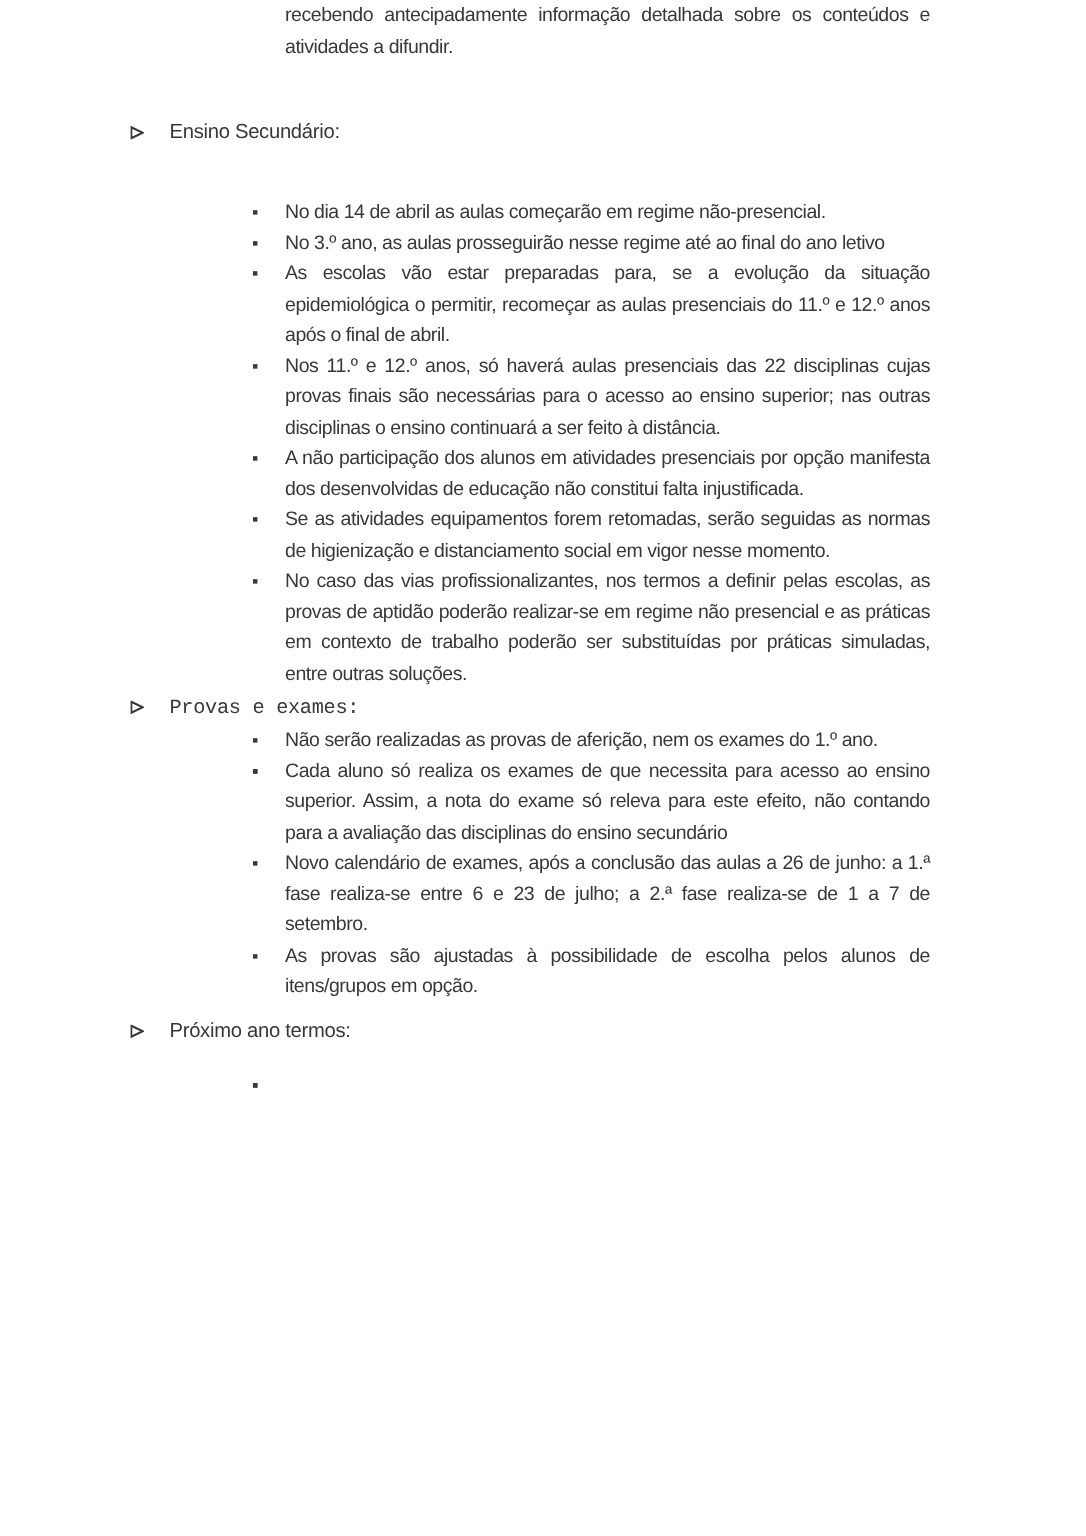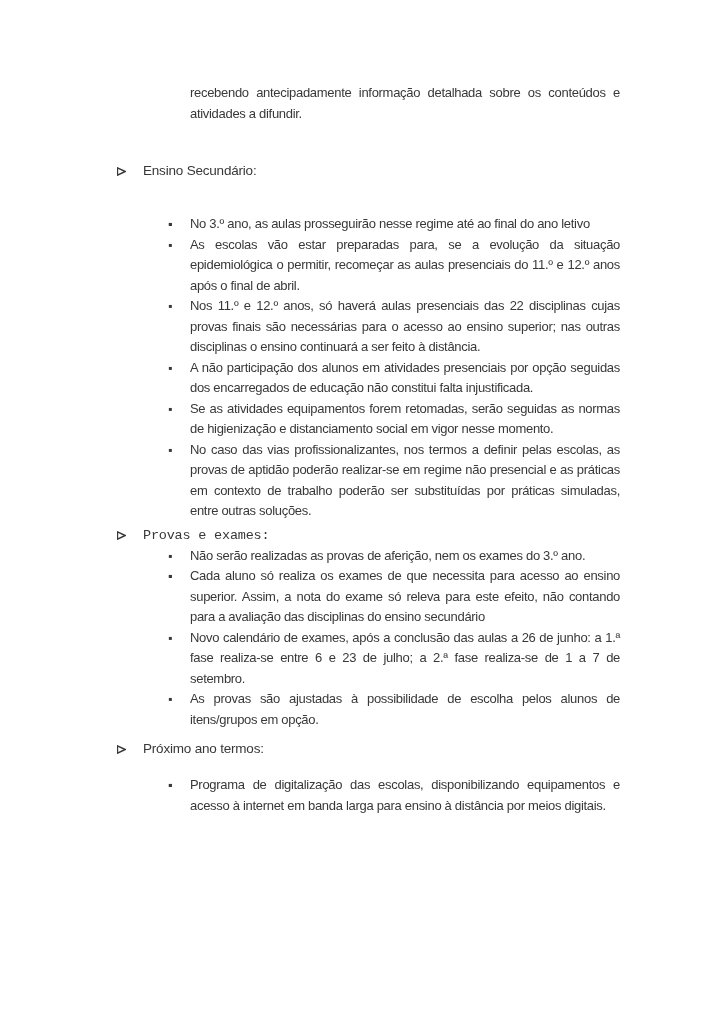--- a/index.html
+++ b/index.html
@@ -11,37 +11,36 @@
     width: 724px;
     height: 1024px;
     overflow: hidden;
     font-family: "Liberation Sans", sans-serif;
     color: #383838;
   }
   .page {
     position: relative;
     width: 724px;
     height: 828px;
-    padding-top: 83px;
     box-sizing: border-box;
     background: #ffffff;
     border-radius: 30px;
   }
   .intro {
     margin: 0 104px 0 190px;
     font-size: 13px;
     line-height: 20.5px;
     letter-spacing: -0.3px;
     text-align: justify;
   }
   .doc-section { margin: 0; }
   .section-heading {
     display: flex;
     align-items: baseline;
-    margin-left: 117px;
+    margin-left: 87px;
     font-size: 13.5px;
     line-height: 21px;
     letter-spacing: -0.2px;
   }
   .section-heading .arrow {
     width: 26px;
     flex: 0 0 26px;
     display: inline-flex;
     align-items: center;
     position: relative;
@@ -88,40 +87,41 @@
       <span class="arrow">
         <svg width="9" height="9" viewBox="0 0 9 9" aria-hidden="true">
           <path d="M0.5 0.8 L8.2 4.5 L0.5 8.2 Z" fill="none" stroke="#383838" stroke-width="1.4"></path>
         </svg>
       </span>
       <span class="title">Ensino Secundário:</span>
     </div>
     <div class="bullets">
   <div class="bullet">
     <span class="marker">▪</span>
+    <span class="text">No dia 14 de abril as aulas começarão em regime não-presencial.</span>
   </div>
 
   <div class="bullet">
     <span class="marker">▪</span>
     <span class="text">No 3.º ano, as aulas prosseguirão nesse regime até ao final do ano letivo</span>
   </div>
 
   <div class="bullet">
     <span class="marker">▪</span>
     <span class="text">As escolas vão estar preparadas para, se a evolução da situação epidemiológica o permitir, recomeçar as aulas presenciais do 11.º e 12.º anos após o final de abril.</span>
   </div>
 
   <div class="bullet">
     <span class="marker">▪</span>
     <span class="text">Nos 11.º e 12.º anos, só haverá aulas presenciais das 22 disciplinas cujas provas finais são necessárias para o acesso ao ensino superior; nas outras disciplinas o ensino continuará a ser feito à distância.</span>
   </div>
 
   <div class="bullet">
     <span class="marker">▪</span>
-    <span class="text">A não participação dos alunos em atividades presenciais por opção seguidas dos encarregados de educação não constitui falta injustificada.</span>
+    <span class="text">A não participação dos alunos em atividades presenciais por opção manifesta dos desenvolvidas de educação não constitui falta injustificada.</span>
   </div>
 
   <div class="bullet">
     <span class="marker">▪</span>
     <span class="text">Se as atividades equipamentos forem retomadas, serão seguidas as normas de higienização e distanciamento social em vigor nesse momento.</span>
   </div>
 
   <div class="bullet">
     <span class="marker">▪</span>
     <span class="text">No caso das vias profissionalizantes, nos termos a definir pelas escolas, as provas de aptidão poderão realizar-se em regime não presencial e as práticas em contexto de trabalho poderão ser substituídas por práticas simuladas, entre outras soluções.</span>
@@ -134,21 +134,21 @@
       <span class="arrow">
         <svg width="9" height="9" viewBox="0 0 9 9" aria-hidden="true">
           <path d="M0.5 0.8 L8.2 4.5 L0.5 8.2 Z" fill="none" stroke="#383838" stroke-width="1.4"></path>
         </svg>
       </span>
       <span class="title">Provas e exames:</span>
     </div>
     <div class="bullets">
   <div class="bullet">
     <span class="marker">▪</span>
-    <span class="text">Não serão realizadas as provas de aferição, nem os exames do 3.º ano.</span>
+    <span class="text">Não serão realizadas as provas de aferição, nem os exames do 1.º ano.</span>
   </div>
 
   <div class="bullet">
     <span class="marker">▪</span>
   </div>
 
   <div class="bullet">
     <span class="marker">▪</span>
     <span class="text">Cada aluno só realiza os exames de que necessita para acesso ao ensino superior. Assim, a nota do exame só releva para este efeito, não contando para a avaliação das disciplinas do ensino secundário</span>
   </div>
@@ -174,18 +174,17 @@
       </span>
       <span class="title">Próximo ano termos:</span>
     </div>
     <div class="bullets">
   <div class="bullet">
     <span class="marker">▪</span>
   </div>
 
   <div class="bullet">
     <span class="marker">▪</span>
-    <span class="text">Programa de digitalização das escolas, disponibilizando equipamentos e acesso à internet em banda larga para ensino à distância por meios digitais.</span>
   </div>
 </div>
   </section>
 </div>
 </div>
 
 </body></html>

